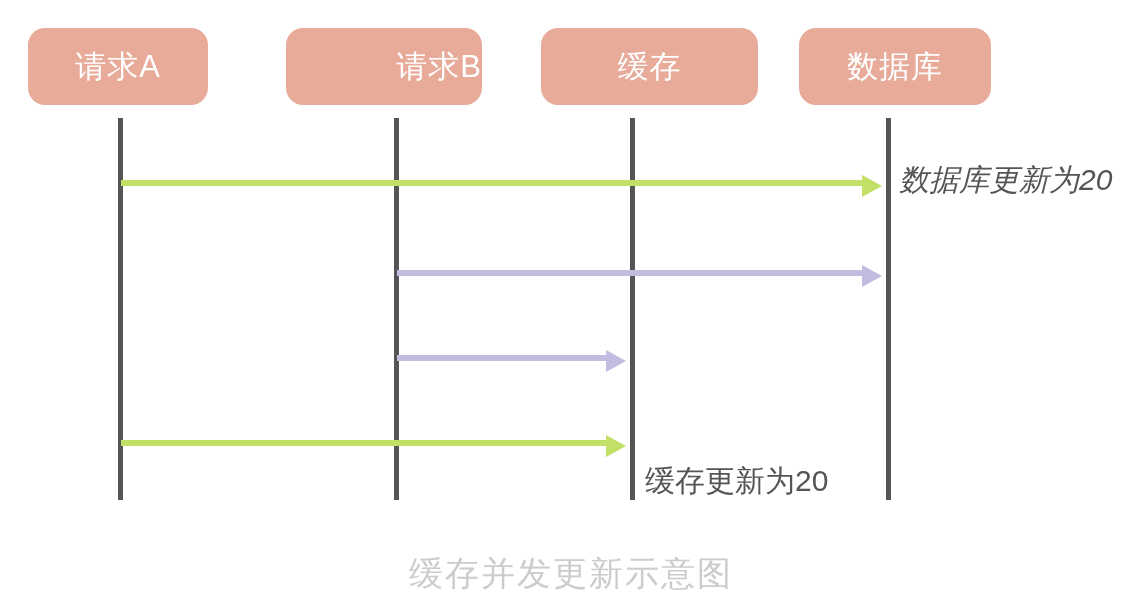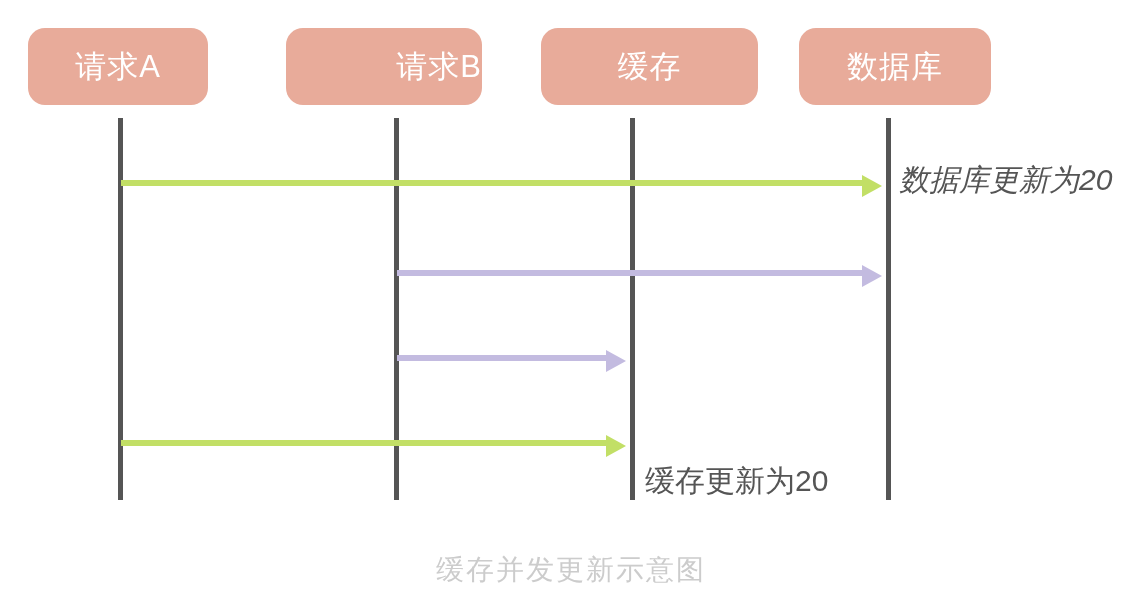--- a/index.html
+++ b/index.html
@@ -99,21 +99,21 @@
   #m3-label { left: 645px; top: 425px; margin-top: 41px; }
 
   
   #caption {
     position: absolute;
     left: 0;
     right: 0;
     top: 556px;
     text-align: center;
     color: #cccccc;
-    font-size: 28px;
+    font-size: 34px;
     line-height: 1;
     letter-spacing: 2px;
     font-family: "Liberation Sans", sans-serif;
   }
 </style>
 </head>
 <body>
 
 <div id="canvas">
 

